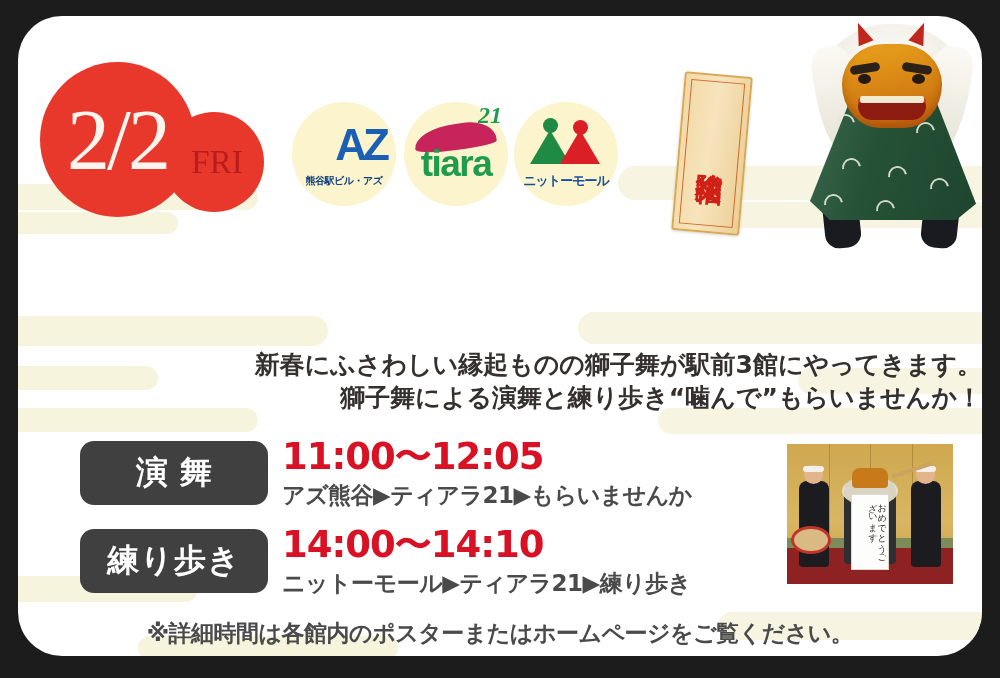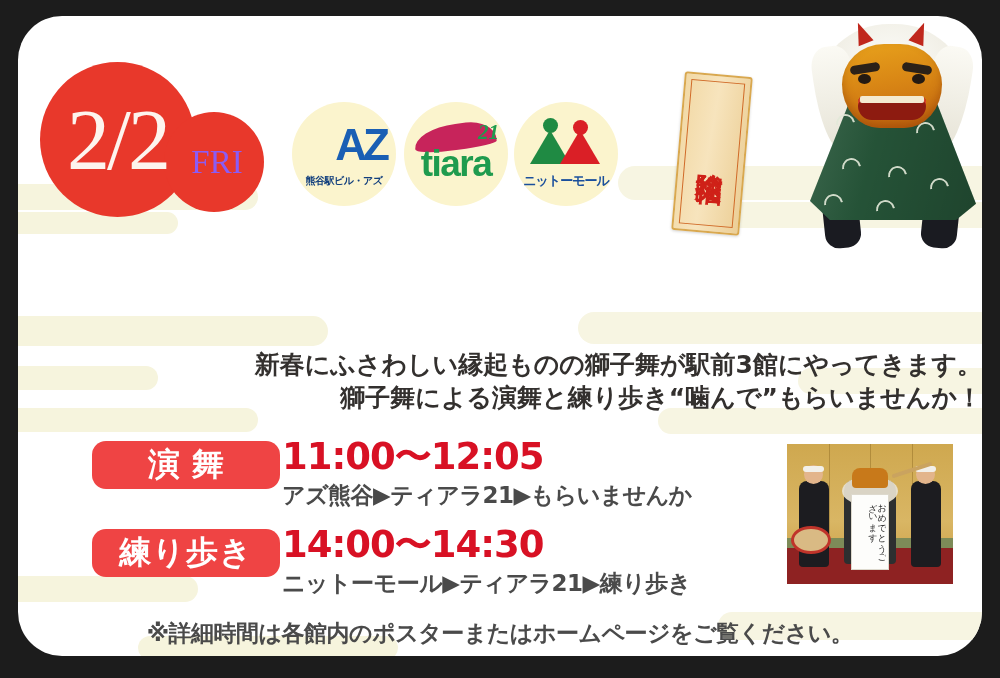--- a/index.html
+++ b/index.html
@@ -92,21 +92,21 @@
   }
   .date-dow {
     position: absolute;
     left: 124px;
     top: 50px;
     width: 100px;
     height: 100px;
     display: flex;
     align-items: center;
     justify-content: center;
-    color: #8b5cf6;
+    color: #b91c1c;
     font-family: "Liberation Serif", "DejaVu Serif", serif;
     font-size: 33px;
     line-height: 1;
     letter-spacing: 0px;
     z-index: 3;
     padding-left: 6px;
     box-sizing: border-box;
   }
 
   
@@ -181,24 +181,24 @@
     color: #1f9b4e;
     font-family: "Liberation Sans", sans-serif;
     font-size: 37px;
     font-weight: 700;
     letter-spacing: -1.5px;
     line-height: 40px;
   }
   .tiara-21 {
     position: absolute;
     left: 76px;
-    top: 18px;
+    top: 0;
     color: #1f9b4e;
     font-family: "Liberation Serif", serif;
-    font-size: 21px;
+    font-size: 24px;
     font-weight: 700;
     font-style: italic;
   }
 
   .nitto-mark {
     position: absolute;
     left: 18px;
     top: 16px;
     width: 72px;
     height: 46px;
@@ -431,25 +431,25 @@
     left: 58px;
     top: 421px;
     width: 700px;
   }
   .sched-row {
     position: relative;
     height: 88px;
   }
   .sched-badge {
     position: absolute;
-    left: 16px;
+    left: 4px;
     top: 4px;
     width: 188px;
-    height: 48px;
-    background: #ef4444;
+    height: 64px;
+    background: #404040;
     border-radius: 14px;
     color: #ffffff;
     font-family: "DejaVu Sans", "Liberation Sans", sans-serif;
     font-weight: 700;
     font-size: 32px;
     display: flex;
     align-items: center;
     justify-content: center;
     letter-spacing: 1px;
   }
@@ -734,21 +734,21 @@
     <div class="schedule">
 
       <div class="sched-row">
         <div class="sched-badge wide-space">演舞</div>
         <div class="sched-time">11:00〜12:05</div>
         <div class="sched-route">アズ熊谷▶ティアラ21▶もらいませんか</div>
       </div>
 
       <div class="sched-row">
         <div class="sched-badge">練り歩き</div>
-        <div class="sched-time">14:00〜14:30</div>
+        <div class="sched-time">14:00〜14:10</div>
         <div class="sched-route">ニットーモール▶ティアラ21▶練り歩き</div>
       </div>
 
     </div>
 
     <div class="photo">
       <div class="photo-inner">
         <div class="photo-screen-line" style="left:25%;"></div>
         <div class="photo-screen-line" style="left:50%;"></div>
         <div class="photo-screen-line" style="left:75%;"></div>

